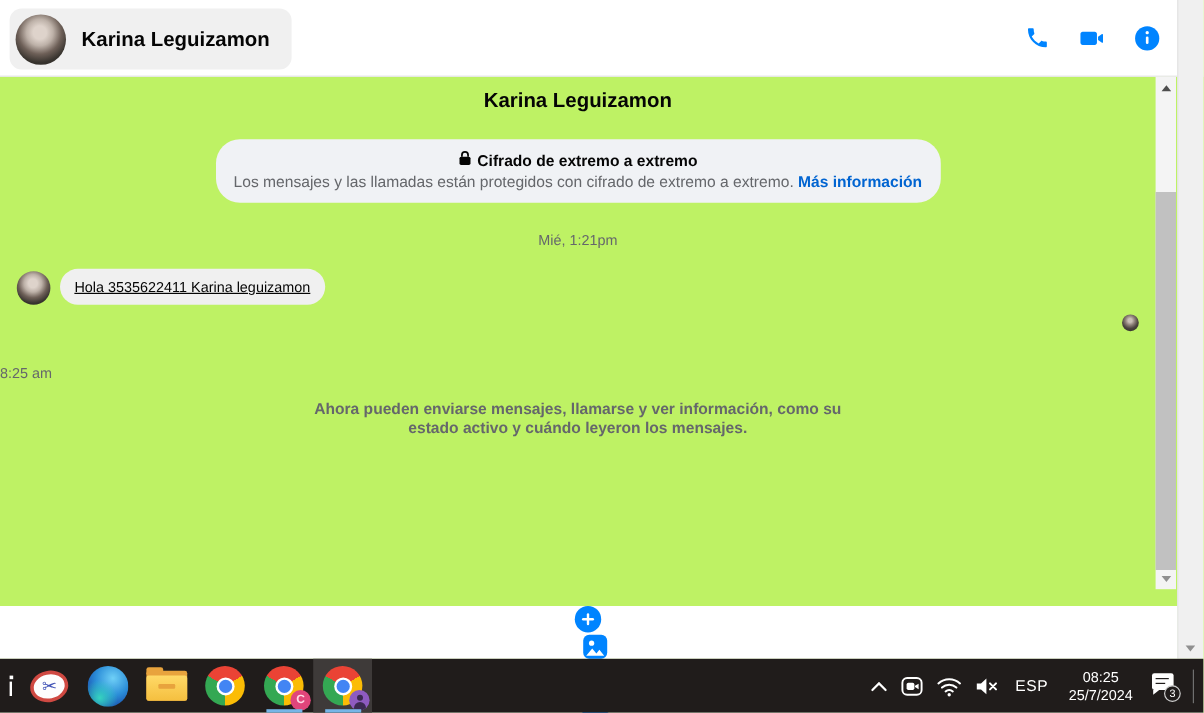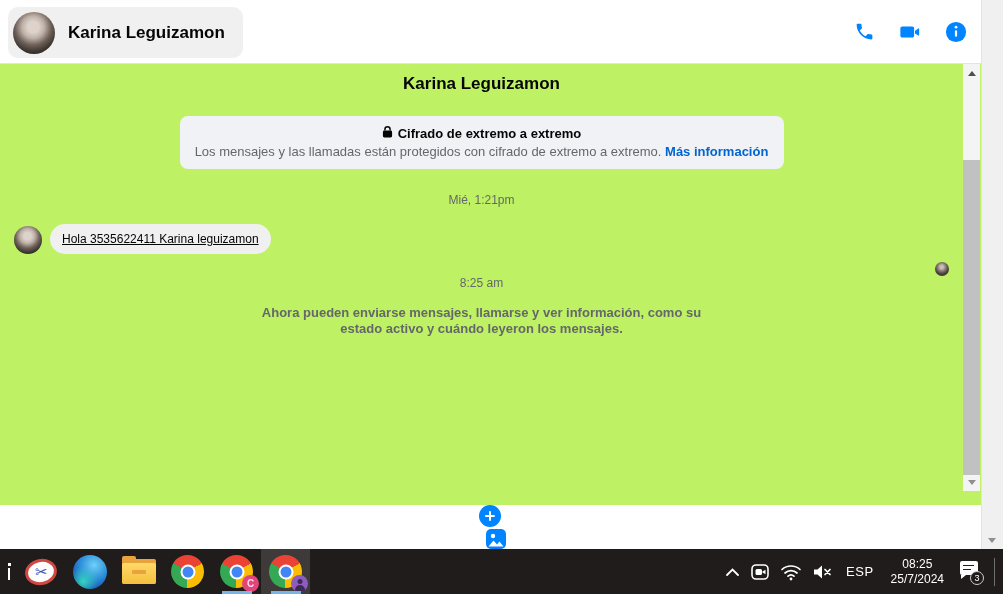--- a/index.html
+++ b/index.html
@@ -15,34 +15,34 @@
                background:#f0f0f0; border-radius:10px; padding:0 18px 0 5px; cursor:pointer; }
   .avatar { width:42px; height:42px; border-radius:50%;
             background:radial-gradient(circle at 48% 36%, #ded3cb 16%, #bdb1a8 32%, #6e6058 52%, #38342f 72%, #23201e 100%); }
   .peer-name { margin-left:13px; font-size:17px; font-weight:700; color:#050505; }
   .header-actions { position:absolute; right:36px; top:0; height:100%; display:flex; align-items:center; gap:24px; }
   .hicon { width:22px; height:22px; display:flex; align-items:center; justify-content:center; cursor:pointer; }
 
   
   .chat { position:absolute; top:64px; left:0; right:40px; bottom:44px; padding-top:10px; overflow:hidden; }
   .chat-title { text-align:center; font-size:17px; font-weight:700; color:#050505; }
-  .encryption-box { width:604px; margin:22px auto 0; background:#f0f2f5; border-radius:8px;
+  .encryption-box { width:604px; margin:22px auto 0; background:#f0f2f5; border-radius:20px;
                     padding:9px 10px 10px; text-align:center; }
   .enc-line1 { font-size:13px; font-weight:700; color:#050505; display:flex; align-items:center; justify-content:center; gap:5px; }
   .enc-line2 { font-size:13px; color:#65676b; margin-top:3px; }
   .enc-link { color:#0064d1; font-weight:700; cursor:pointer; }
   .day-ts { text-align:center; font-size:12px; color:#65676b; margin-top:24px; }
   .incoming-row { display:flex; align-items:flex-end; gap:8px; margin:17px 0 0 14px; }
   .avatar-sm { width:28px; height:28px; border-radius:50%; flex:none;
                background:radial-gradient(circle at 48% 36%, #ded3cb 16%, #bdb1a8 32%, #6e6058 52%, #38342f 72%, #23201e 100%); }
   .bubble-in { background:#f0f0f0; color:#050505; font-size:12px; padding:8px 12px; border-radius:18px; cursor:pointer;text-decoration:underline; }
   .receipt-row { display:flex; justify-content:flex-end; margin:8px 14px 0 0; }
   .avatar-xs { width:14px; height:14px; border-radius:50%;
                background:radial-gradient(circle at 48% 36%, #cabfb6 14%, #8d8078 34%, #4b443f 58%, #24211f 100%); }
-  .time-label { text-align:center; font-size:12px; color:#65676b; }
+  .time-label { font-size:12px; color:#65676b; margin-top:28px; }
   .outgoing-row { display:flex; justify-content:flex-end; margin:16px 8px 0 0; }
   .bubble-out { background:#0084ff; color:#fff; font-size:15px; line-height:21px;
                 padding:10px 12px; border-radius:18px; max-width:584px; cursor:pointer; }
   .sent-label { text-align:right; font-size:12px; color:#65676b; margin:4px 15px 0 0; }
   .note { width:480px; margin:15px auto 0; text-align:center; font-size:13px; font-weight:700;
           color:#65676b; line-height:16px; }
 
   
   .chat-scrollbar { position:absolute; left:963px; top:64px; width:17px; height:427px; background:#f4f4f4; }
   .sb-arrow { position:absolute; left:0; width:17px; height:14px; display:flex; align-items:center; justify-content:center; cursor:pointer; }

